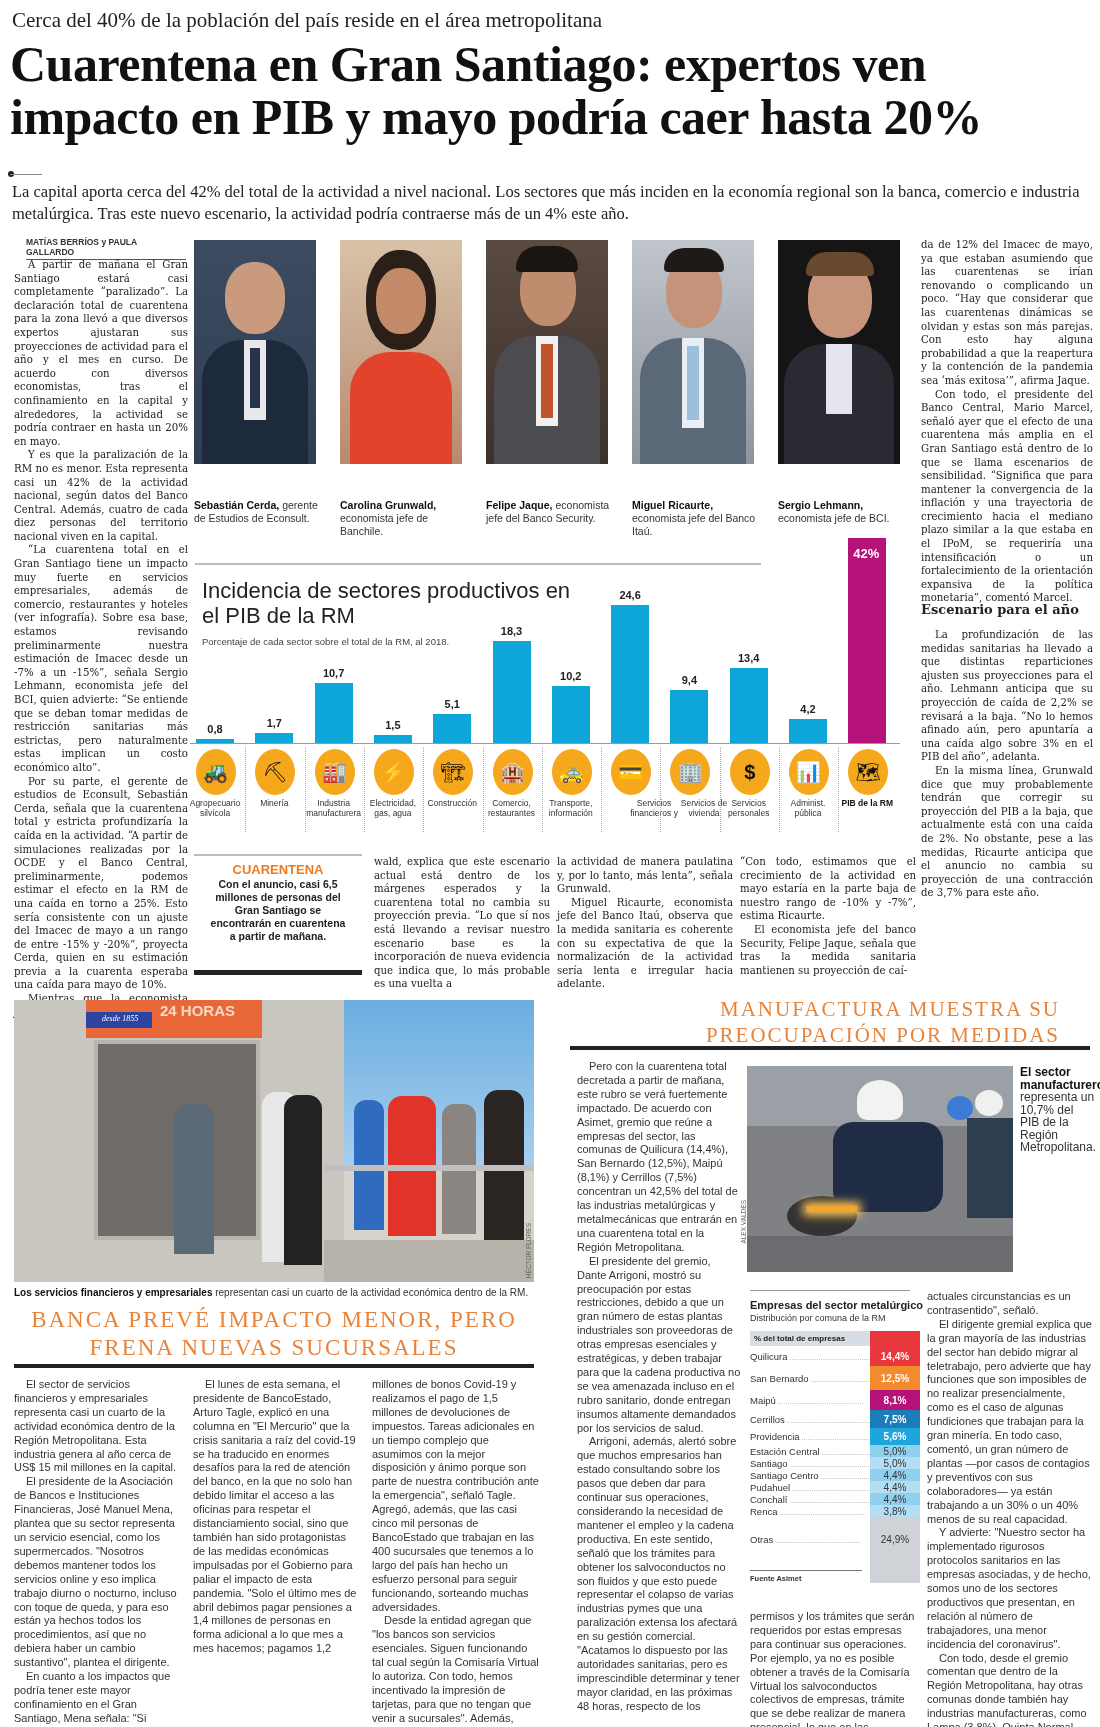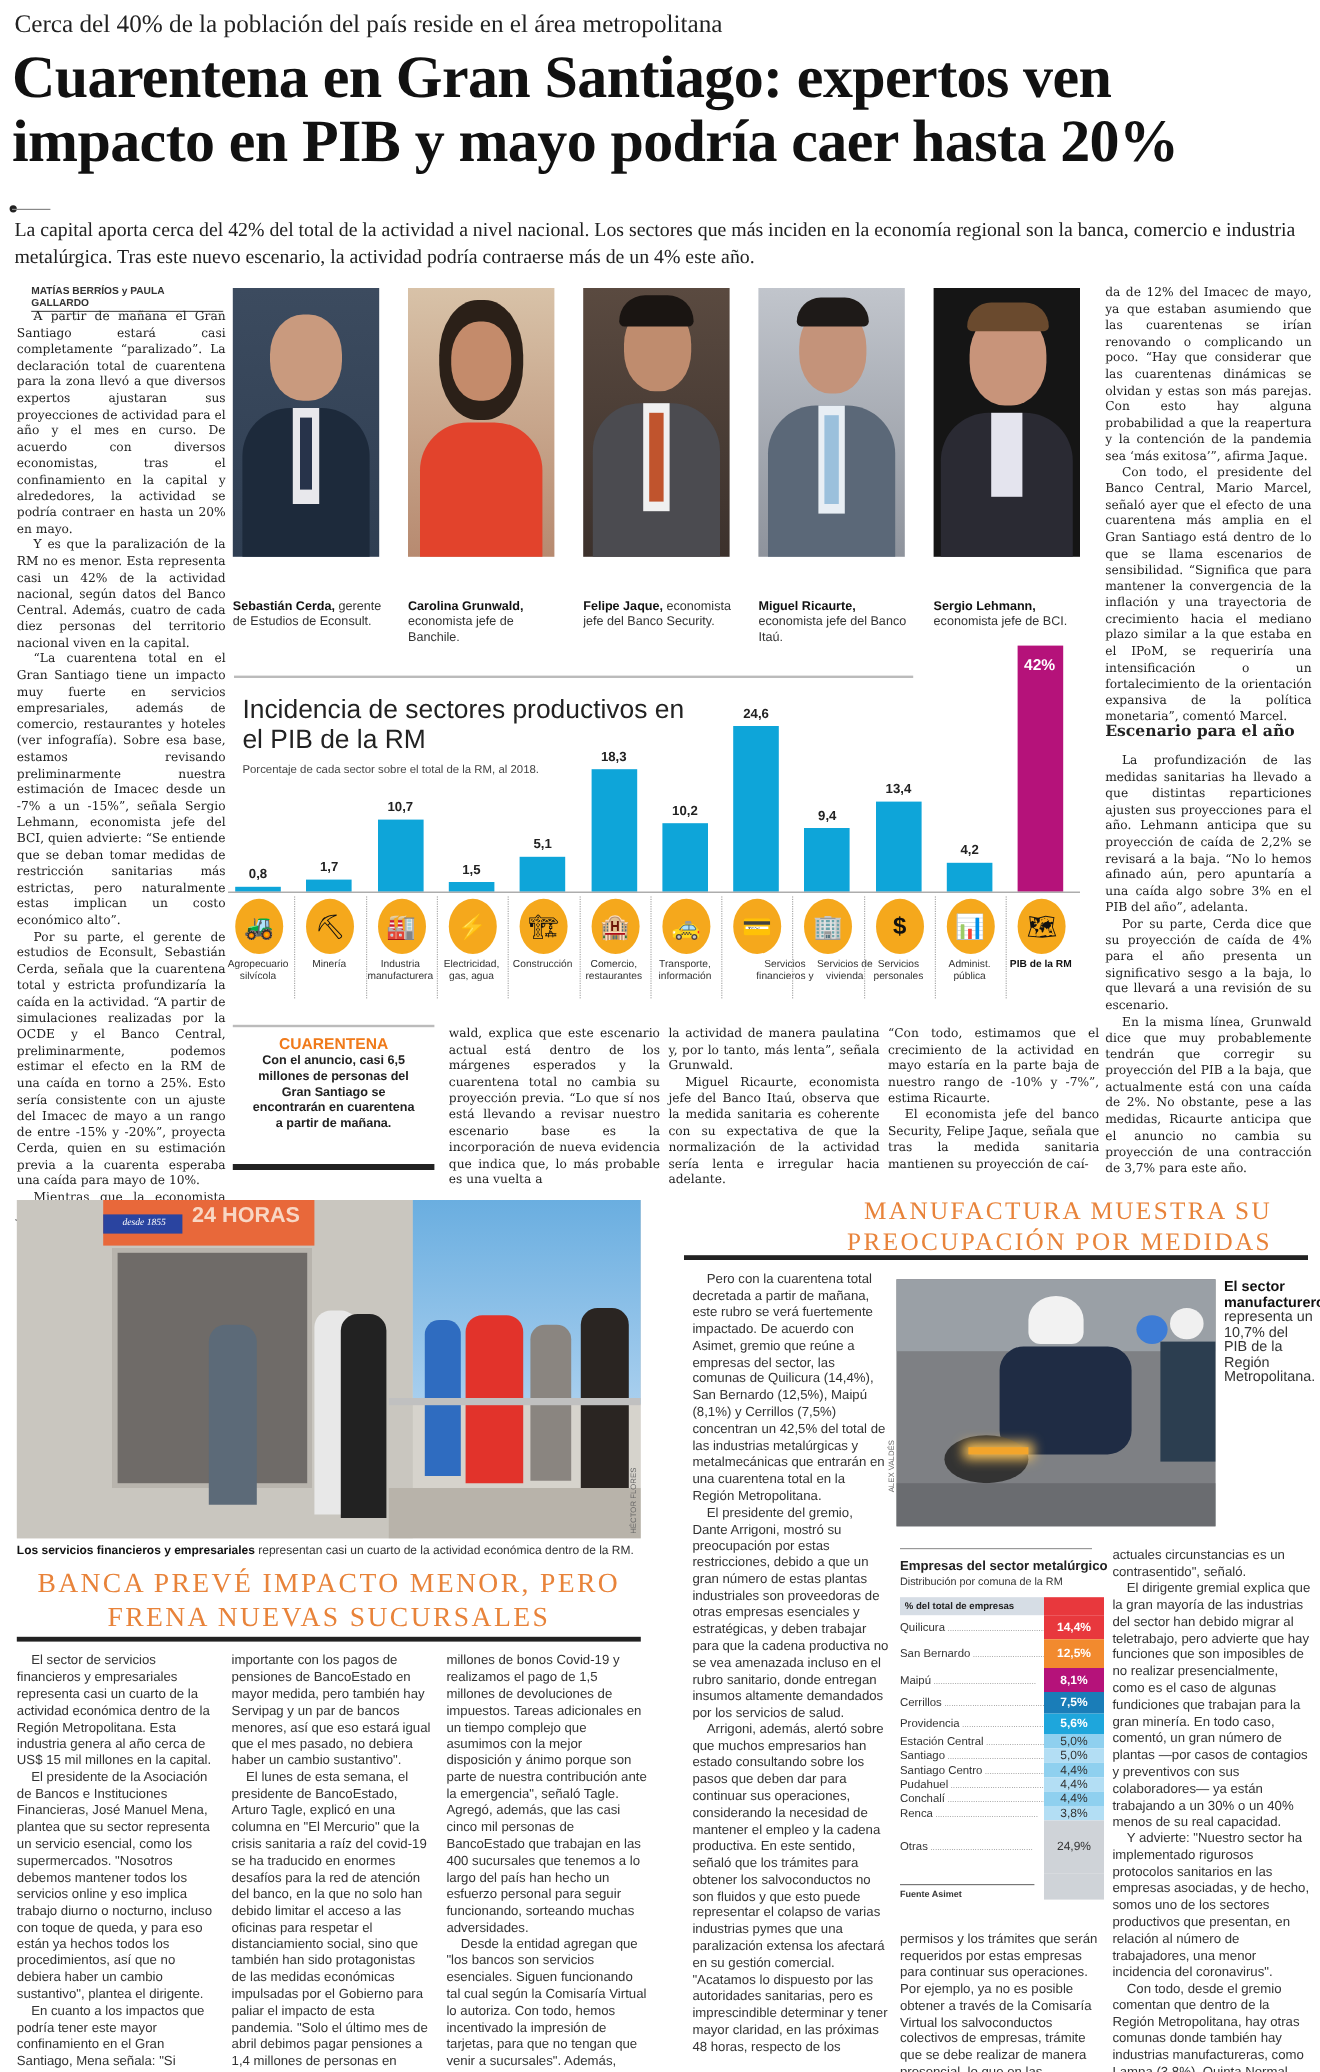--- a/index.html
+++ b/index.html
@@ -203,30 +203,29 @@
   <p>El economista jefe del banco Security, Felipe Jaque, señala que tras la medida sanitaria mantienen su proyección de caí-</p>
 </div>
 
 <div class="abs col" style="left:921px;top:238px;width:172px;">
   <p style="text-indent:0">da de 12% del Imacec de mayo, ya que estaban asumiendo que las cuarentenas se irían renovando o complicando un poco. “Hay que considerar que las cuarentenas dinámicas se olvidan y estas son más parejas. Con esto hay alguna probabilidad a que la reapertura y la contención de la pandemia sea ‘más exitosa’”, afirma Jaque.</p>
   <p>Con todo, el presidente del Banco Central, Mario Marcel, señaló ayer que el efecto de una cuarentena más amplia en el Gran Santiago está dentro de lo que se llama escenarios de sensibilidad. “Significa que para mantener la convergencia de la inflación y una trayectoria de crecimiento hacia el mediano plazo similar a la que estaba en el IPoM, se requeriría una intensificación o un fortalecimiento de la orientación expansiva de la política monetaria”, comentó Marcel.</p>
 </div>
 <div class="abs subhead" style="left:921px;top:602px;">Escenario para el año</div>
 <div class="abs col" style="left:921px;top:628px;width:172px;">
   <p>La profundización de las medidas sanitarias ha llevado a que distintas reparticiones ajusten sus proyecciones para el año. Lehmann anticipa que su proyección de caída de 2,2% se revisará a la baja. “No lo hemos afinado aún, pero apuntaría a una caída algo sobre 3% en el PIB del año”, adelanta.</p>
-  <p>Por su parte, Cerda dice que su proyección de caída de 4% para el año presenta un significativo sesgo a la baja, lo que llevará a una revisión de su escenario.</p>
   <p>En la misma línea, Grunwald dice que muy probablemente tendrán que corregir su proyección del PIB a la baja, que actualmente está con una caída de 2%. No obstante, pese a las medidas, Ricaurte anticipa que el anuncio no cambia su proyección de una contracción de 3,7% para este año.</p>
 </div>
 
 <div class="abs photo" style="left:14px;top:1000px;width:520px;height:282px;background:#d6d3cc;">
   <div style="position:absolute;left:0;top:0;width:330px;height:282px;background:#c9c6bf;"></div>
   <div style="position:absolute;left:330px;top:0;width:190px;height:170px;background:linear-gradient(180deg,#6aaee0,#a9cfee);"></div>
   <div style="position:absolute;left:72px;top:0;width:176px;height:38px;background:#e8683a;"></div>
   <div style="position:absolute;left:72px;top:12px;width:66px;height:16px;background:#2a44a0;"></div>
-  <div style="position:absolute;left:146px;top:2px;color:#f8d7c4;font-family:'Liberation Sans',sans-serif;font-size:18px;font-weight:bold;">24 HORAS</div>
+  <div style="position:absolute;left:146px;top:2px;color:#f8d7c4;font-family:'Liberation Sans',sans-serif;font-size:15px;font-weight:bold;">24 HORAS</div>
   <div style="position:absolute;left:88px;top:14px;color:#fff;font-family:'Liberation Serif',serif;font-size:8px;font-style:italic;">desde 1855</div>
   <div style="position:absolute;left:80px;top:40px;width:166px;height:200px;background:#6f6b68;border:4px solid #b8b4ad;"></div>
   <div style="position:absolute;left:160px;top:104px;width:40px;height:150px;background:#5c6a78;border-radius:14px 14px 0 0;"></div>
   <div style="position:absolute;left:248px;top:92px;width:36px;height:170px;background:#e8e8e8;border-radius:14px 14px 0 0;"></div>
   <div style="position:absolute;left:270px;top:95px;width:38px;height:170px;background:#222;border-radius:14px 14px 0 0;"></div>
   <div style="position:absolute;left:340px;top:100px;width:30px;height:130px;background:#2f6cc0;border-radius:12px 12px 0 0;"></div>
   <div style="position:absolute;left:374px;top:96px;width:48px;height:140px;background:#e2332b;border-radius:14px 14px 0 0;"></div>
   <div style="position:absolute;left:428px;top:104px;width:34px;height:130px;background:#8a8580;border-radius:12px 12px 0 0;"></div>
   <div style="position:absolute;left:470px;top:90px;width:40px;height:160px;background:#2a2522;border-radius:14px 14px 0 0;"></div>
   <div style="position:absolute;left:310px;top:165px;width:210px;height:6px;background:#c0c0c0;"></div>
@@ -237,21 +236,20 @@
   <b>Los servicios financieros y empresariales</b><span> representan casi un cuarto de la actividad económica dentro de la RM.</span>
 </div>
 <div class="abs section-head" style="left:14px;top:1306px;width:520px;font-size:23px;line-height:28px;">BANCA PREVÉ IMPACTO MENOR, PERO FRENA NUEVAS SUCURSALES</div>
 <div class="abs thick-rule" style="left:14px;top:1364px;width:520px;"></div>
 <div class="abs col col-sans" style="left:14px;top:1378px;width:168px;">
   <p>El sector de servicios financieros y empresariales representa casi un cuarto de la actividad económica dentro de la Región Metropolitana. Esta industria genera al año cerca de US$ 15 mil millones en la capital.</p>
   <p>El presidente de la Asociación de Bancos e Instituciones Financieras, José Manuel Mena, plantea que su sector representa un servicio esencial, como los supermercados. "Nosotros debemos mantener todos los servicios online y eso implica trabajo diurno o nocturno, incluso con toque de queda, y para eso están ya hechos todos los procedimientos, así que no debiera haber un cambio sustantivo", plantea el dirigente.</p>
   <p>En cuanto a los impactos que podría tener este mayor confinamiento en el Gran Santiago, Mena señala: "Si estábamos pensando en abrir más sucursales, mantendremos las mismas. Hay un tema</p>
 </div>
 <div class="abs col col-sans" style="left:193px;top:1378px;width:168px;">
-  <p style="text-indent:0">importante con los pagos de pensiones de BancoEstado en mayor medida, pero también hay Servipag y un par de bancos menores, así que eso estará igual que el mes pasado, no debiera haber un cambio sustantivo".</p>
   <p>El lunes de esta semana, el presidente de BancoEstado, Arturo Tagle, explicó en una columna en "El Mercurio" que la crisis sanitaria a raíz del covid-19 se ha traducido en enormes desafíos para la red de atención del banco, en la que no solo han debido limitar el acceso a las oficinas para respetar el distanciamiento social, sino que también han sido protagonistas de las medidas económicas impulsadas por el Gobierno para paliar el impacto de esta pandemia. "Solo el último mes de abril debimos pagar pensiones a 1,4 millones de personas en forma adicional a lo que mes a mes hacemos; pagamos 1,2</p>
 </div>
 <div class="abs col col-sans" style="left:372px;top:1378px;width:168px;">
   <p style="text-indent:0">millones de bonos Covid-19 y realizamos el pago de 1,5 millones de devoluciones de impuestos. Tareas adicionales en un tiempo complejo que asumimos con la mejor disposición y ánimo porque son parte de nuestra contribución ante la emergencia", señaló Tagle. Agregó, además, que las casi cinco mil personas de BancoEstado que trabajan en las 400 sucursales que tenemos a lo largo del país han hecho un esfuerzo personal para seguir funcionando, sorteando muchas adversidades.</p>
   <p>Desde la entidad agregan que "los bancos son servicios esenciales. Siguen funcionando tal cual según la Comisaría Virtual lo autoriza. Con todo, hemos incentivado la impresión de tarjetas, para que no tengan que venir a sucursales". Además, comentan que en abril, para adultos mayores, abrieron 33 mil nuevas cuentas RUT.</p>
 </div>
 
 <div class="abs section-head" style="left:600px;top:996px;width:460px;font-size:21px;line-height:26px;text-align:right;">MANUFACTURA MUESTRA SU PREOCUPACIÓN POR MEDIDAS</div>
 <div class="abs thick-rule" style="left:570px;top:1046px;width:520px;"></div>
 <div class="abs col col-sans" style="left:577px;top:1060px;width:165px;">

